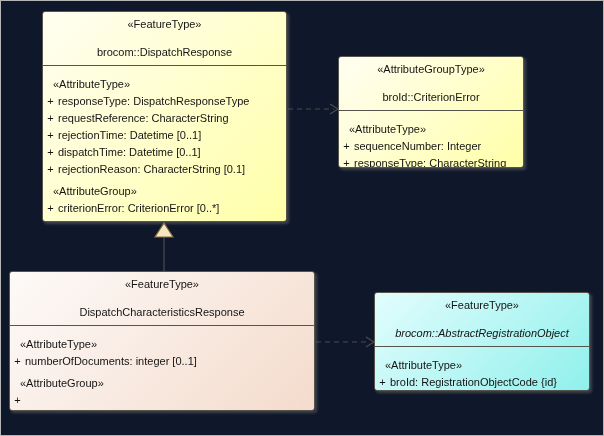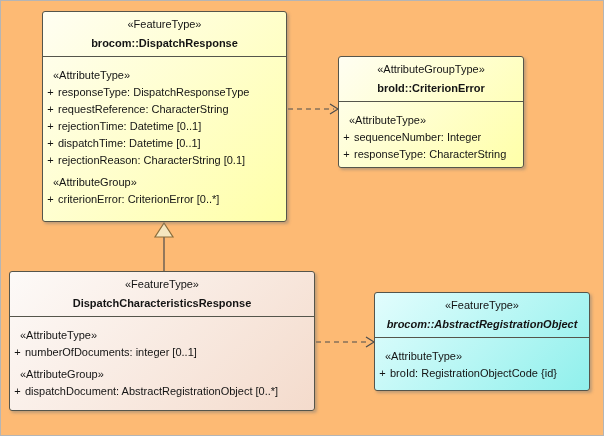--- a/index.html
+++ b/index.html
@@ -3,21 +3,21 @@
 <meta charset="utf-8">
 <style>
   * { box-sizing: border-box; }
   html, body { margin: 0; padding: 0; background: #ffffff; }
   body { font-family: "Liberation Sans", sans-serif; }
 
   .canvas {
     position: relative;
     width: 604px;
     height: 436px;
-    background: #fdba74;
+    background: #0f172a;
     border: 1px solid #b5b5b5;
     overflow: hidden;
   }
 
   .connectors {
     position: absolute;
     left: 0; top: 0;
     width: 604px; height: 436px;
     pointer-events: none;
   }
@@ -34,21 +34,21 @@
   .box-yellow { background: linear-gradient(135deg, #fffef2 0%, #ffffa8 100%); }
   .box-pink   { background: linear-gradient(135deg, #fdfaf8 0%, #f4dbcc 100%); }
   .box-cyan   { background: linear-gradient(135deg, #e2fdfd 0%, #90f0ec 100%); }
 
   .hdr {
     text-align: center;
     padding: 6px 4px 7px 4px;
     border-bottom: 1px solid #55554b;
   }
   .stereo { font-size: 11px; }
-  .cname  { font-weight: bold; font-size: 11px; margin-top: 7px; white-space: nowrap; }
+  .cname  { font-weight: normal; font-size: 11px; margin-top: 16px; white-space: nowrap; }
   .cname.italic { font-style: italic; text-align: center; }
 
   .body { padding-top: 5px; }
   .sec  { margin: 7px 4px 3px 10px; white-space: nowrap; }
   .attr { display: flex; line-height: 17px; }
   .vis  { width: 15px; text-align: center; flex: none; }
   .attr-text { white-space: nowrap; }
 </style>
 </head>
 <body>
@@ -133,21 +133,20 @@
     </div>
     <div class="body">
       <div class="sec">«AttributeType»</div>
       <div class="attr">
         <span class="vis">+</span>
         <span class="attr-text">numberOfDocuments: integer [0..1]</span>
       </div>
       <div class="sec">«AttributeGroup»</div>
       <div class="attr">
         <span class="vis">+</span>
-        <span class="attr-text">dispatchDocument: AbstractRegistrationObject [0..*]</span>
       </div>
     </div>
   </div>
 
   <div class="uml-box box-cyan" style="left:373px; top:291px; width:216px; height:99px;">
     <div class="hdr">
       <div class="stereo">«FeatureType»</div>
       <div class="cname italic">brocom::AbstractRegistrationObject</div>
     </div>
     <div class="body">

